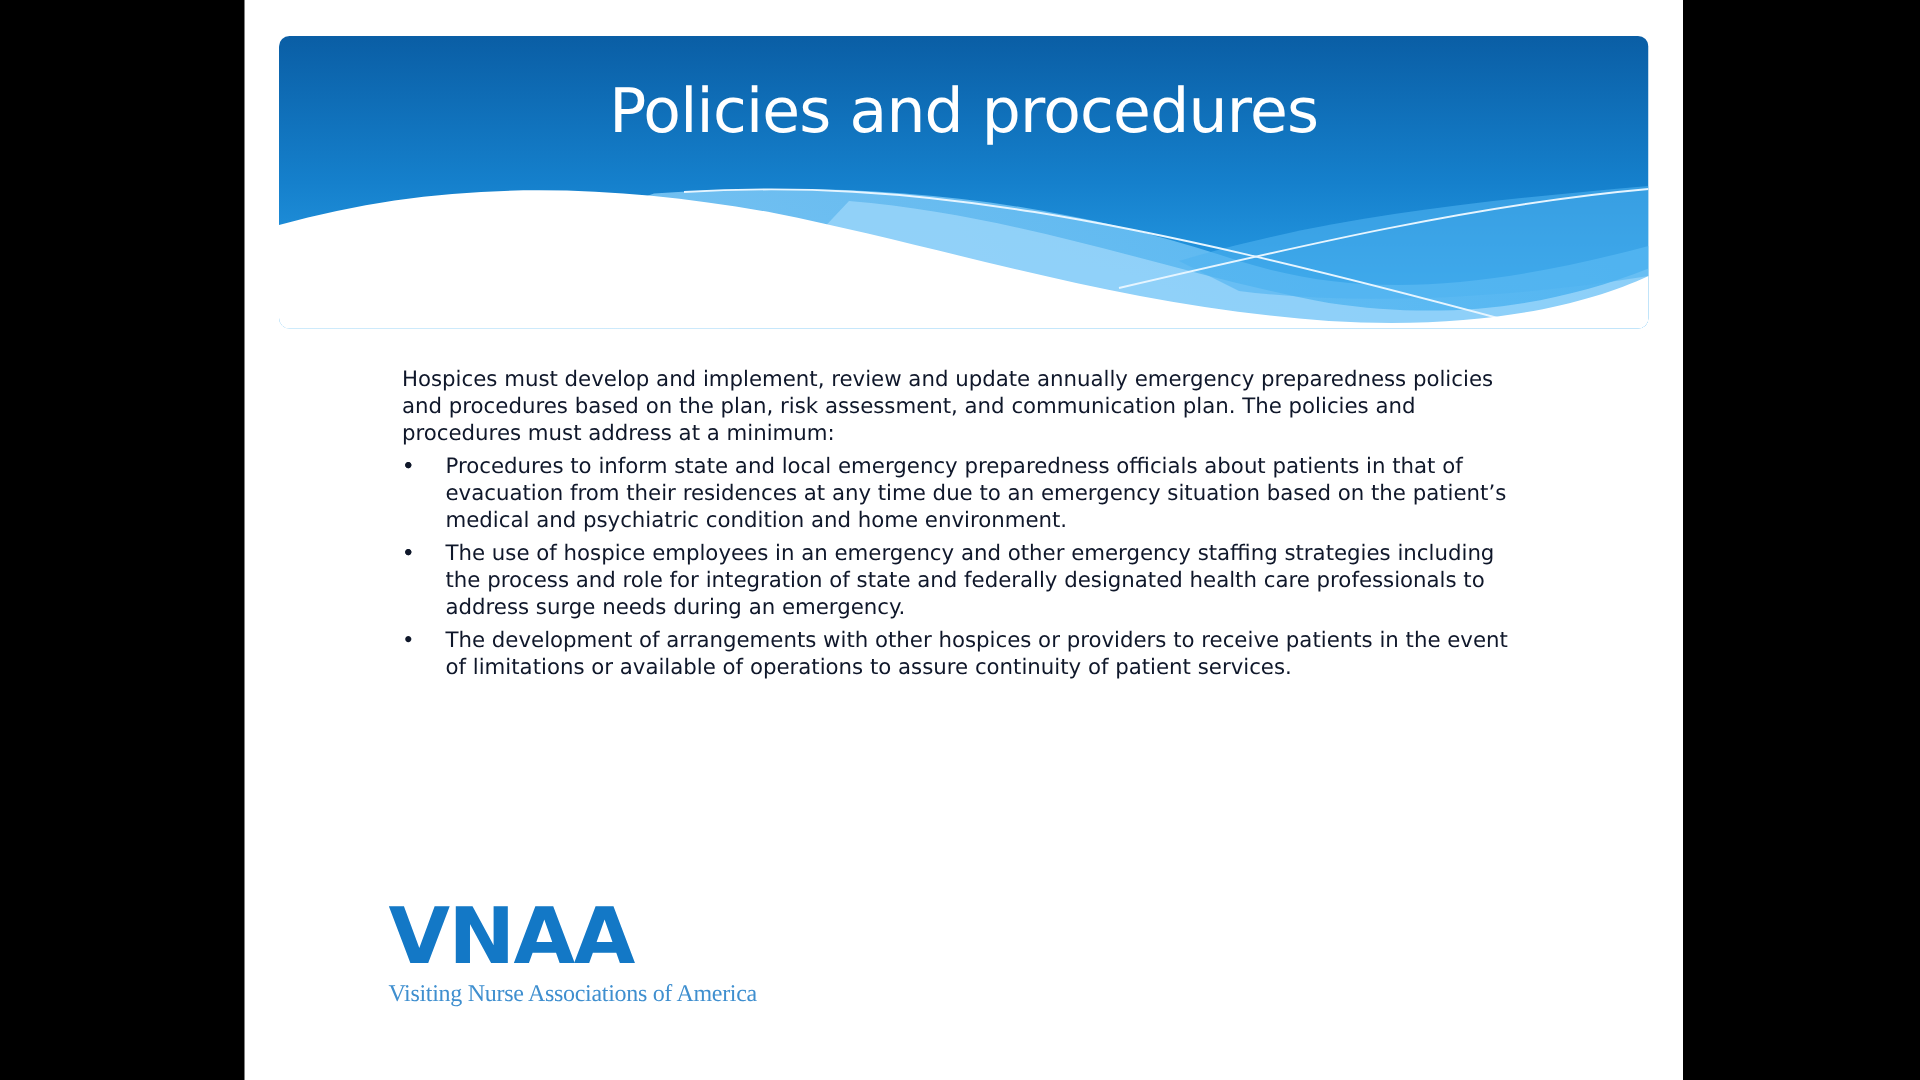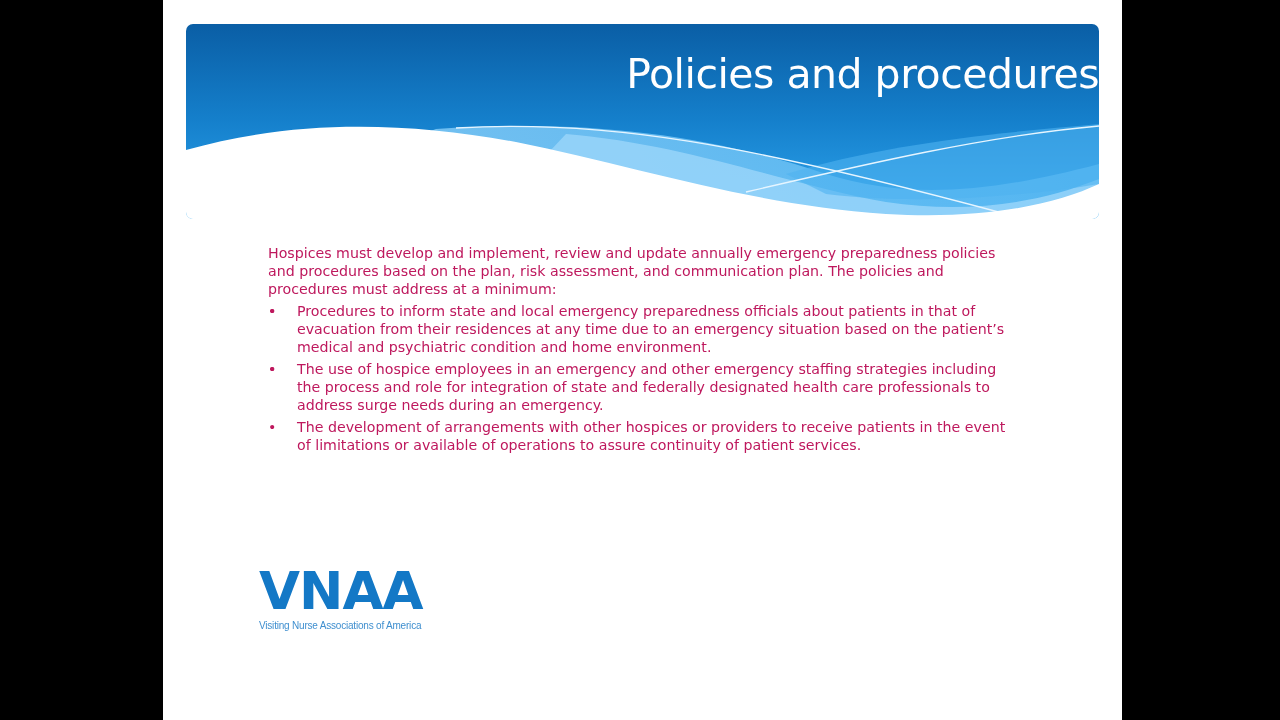--- a/index.html
+++ b/index.html
@@ -1,32 +1,32 @@
 <!DOCTYPE html>
 <html><head>
 <meta charset="utf-8">
 <style>
   html, body { margin:0; padding:0; }
   body { width:1280px; height:720px; background:#000; position:relative; overflow:hidden;
          font-family:"Liberation Sans", "DejaVu Sans", sans-serif; }
   .slide { position:absolute; left:163px; top:0; width:959px; height:720px; background:#fff; overflow:hidden; }
   .banner { position:absolute; left:23px; top:24px; width:913px; height:195px; }
   .banner svg { display:block; }
-  .title { position:absolute; left:23px; top:50px; width:913px; text-align:right; color:#fff;
+  .title { position:absolute; left:23px; top:50px; width:913px; text-align:center; color:#fff;
            font-size:41px; font-family:"DejaVu Sans", sans-serif; font-weight:normal; letter-spacing:-0.5px; }
-  .body { position:absolute; left:105px; top:244px; width:745px; color:#be185d;
+  .body { position:absolute; left:105px; top:244px; width:745px; color:#0f172a;
           font-family:"DejaVu Sans", sans-serif; font-size:14.2px; line-height:18px; }
   .intro { margin:0 0 4px 0; }
   ul.items { list-style:none; margin:0; padding:0; }
   ul.items li { position:relative; padding-left:29px; margin-bottom:4px; }
   ul.items li .bullet { position:absolute; left:0; top:0; width:29px; }
-  .logo { position:absolute; left:96px; top:564px; }
+  .logo { position:absolute; left:96px; top:598px; }
   .logo-mark { color:#1378c6; font-family:"DejaVu Sans", sans-serif; font-weight:bold; font-size:52px;
                letter-spacing:-1px; line-height:54px; transform:scaleX(1.02); transform-origin:left; }
-  .logo-sub { color:#3f8fcf; font-size:10px; font-family:Liberation Sans, sans-serif; margin-top:2px; letter-spacing:-0.2px; }
+  .logo-sub { color:#3f8fcf; font-size:16px; font-family:Liberation Serif, serif; margin-top:2px; letter-spacing:-0.2px; }
 </style>
 </head>
 <body>
 
 <div class="slide">
   <div class="banner">
     <svg width="913" height="195" viewBox="0 0 913 195">
       <defs>
         <linearGradient id="bg" x1="0" y1="0" x2="0" y2="1">
           <stop offset="0" stop-color="#0a5ea5"></stop>

